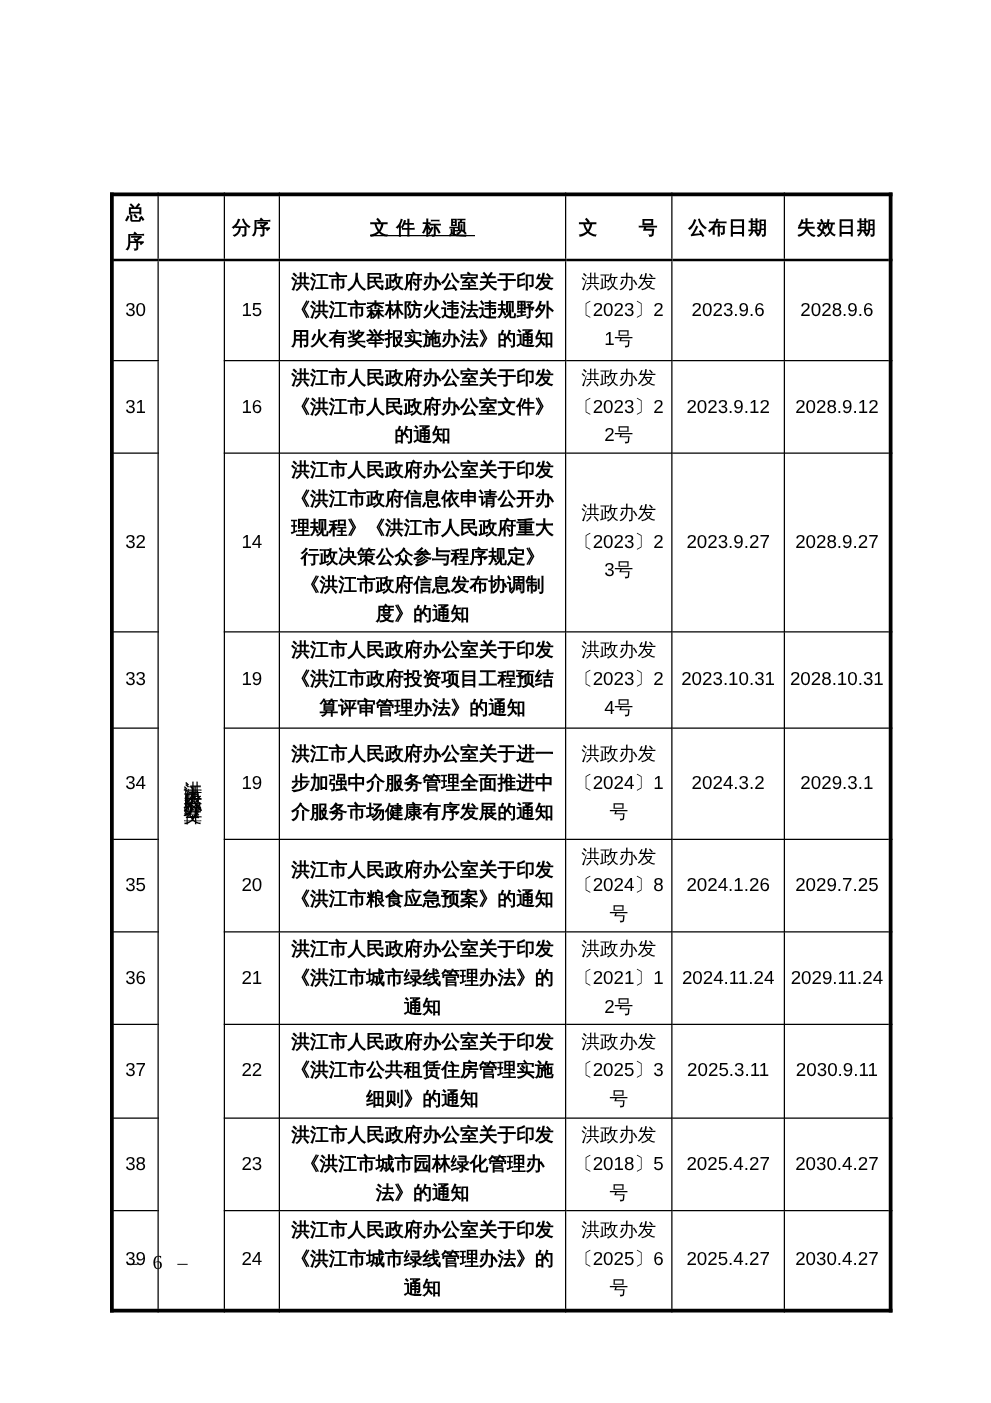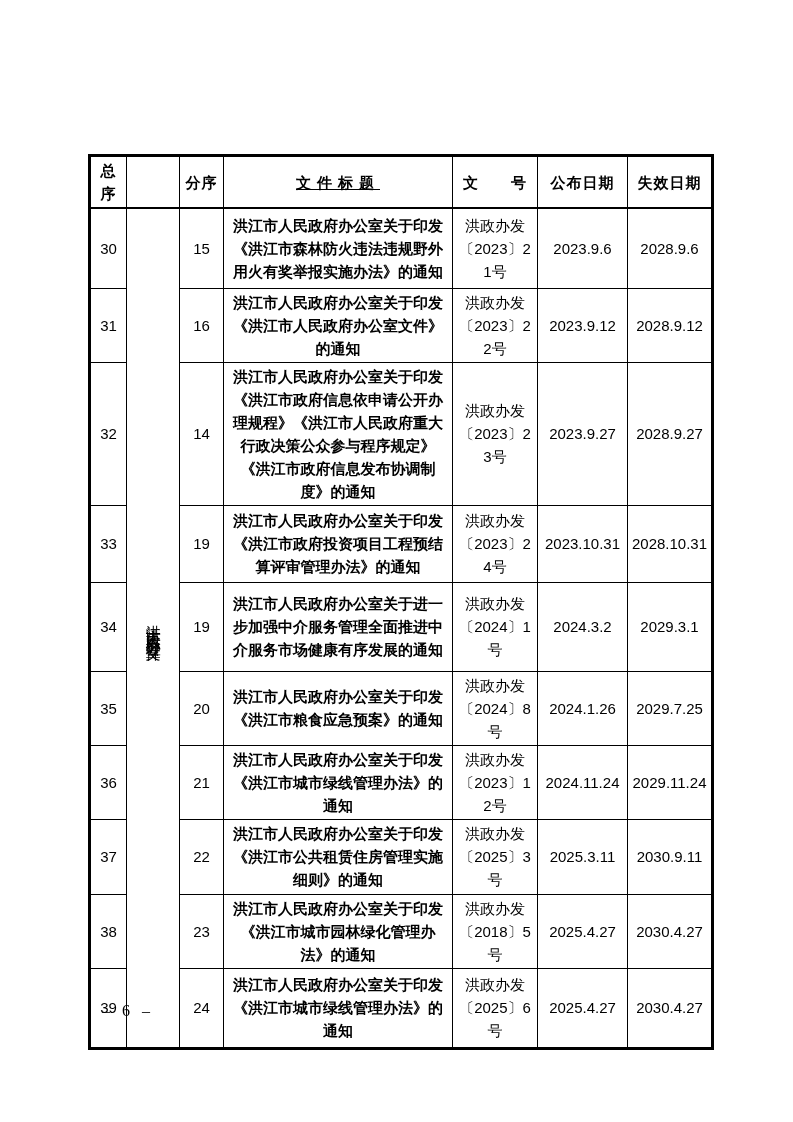--- a/index.html
+++ b/index.html
@@ -138,21 +138,21 @@
         <td>20</td>
         <td class="cell-title">洪江市人民政府办公室关于印发《洪江市粮食应急预案》的通知</td>
         <td class="cell-docno">洪政办发〔2024〕8号</td>
         <td class="cell-date">2024.1.26</td>
         <td class="cell-date">2029.7.25</td>
       </tr>
       <tr style="height:73px;">
         <td>36</td>
         <td>21</td>
         <td class="cell-title">洪江市人民政府办公室关于印发《洪江市城市绿线管理办法》的通知</td>
-        <td class="cell-docno">洪政办发〔2023〕12号</td>
+        <td class="cell-docno">洪政办发〔2021〕12号</td>
         <td class="cell-date">2024.11.24</td>
         <td class="cell-date">2029.11.24</td>
       </tr>
       <tr style="height:75px;">
         <td>37</td>
         <td>22</td>
         <td class="cell-title">洪江市人民政府办公室关于印发《洪江市公共租赁住房管理实施细则》的通知</td>
         <td class="cell-docno">洪政办发〔2025〕3号</td>
         <td class="cell-date">2025.3.11</td>
         <td class="cell-date">2030.9.11</td>

